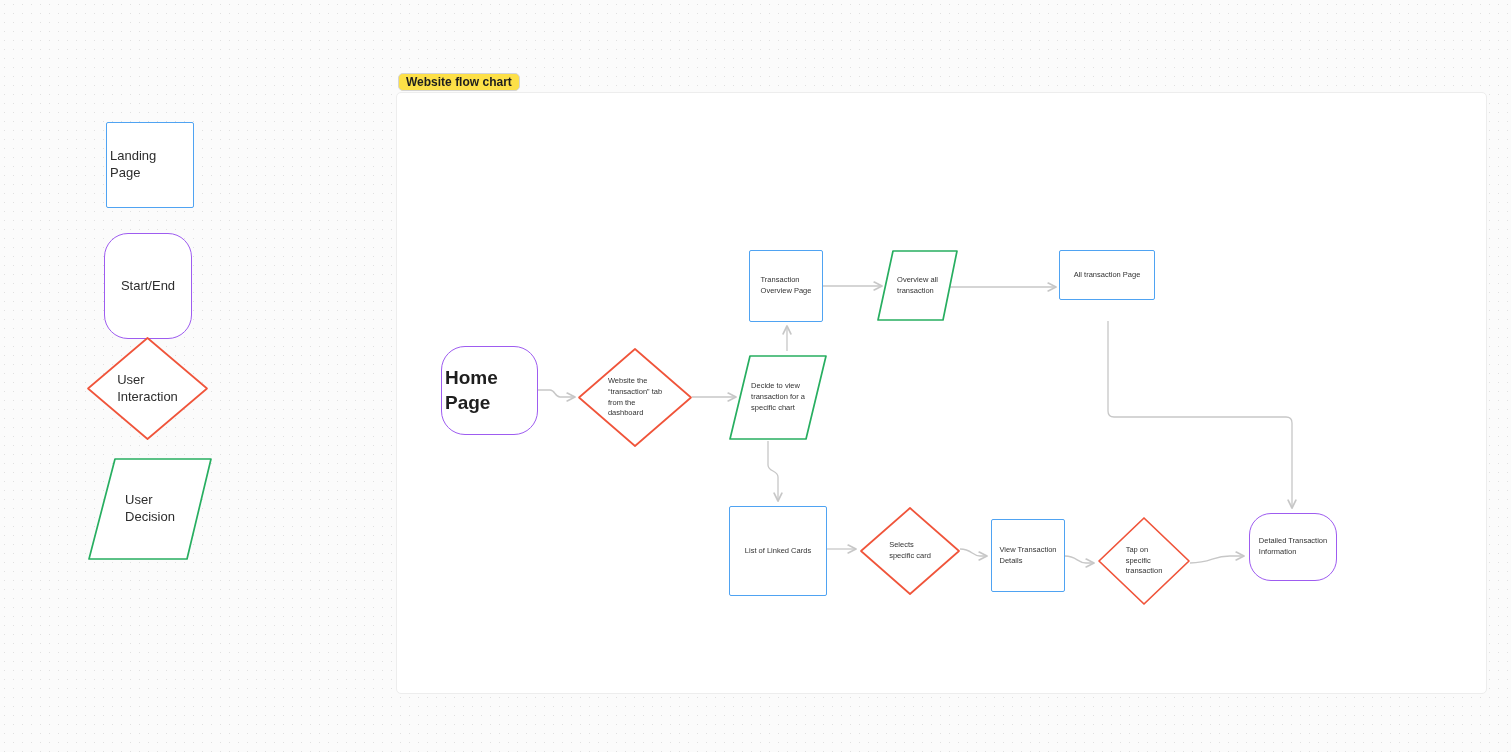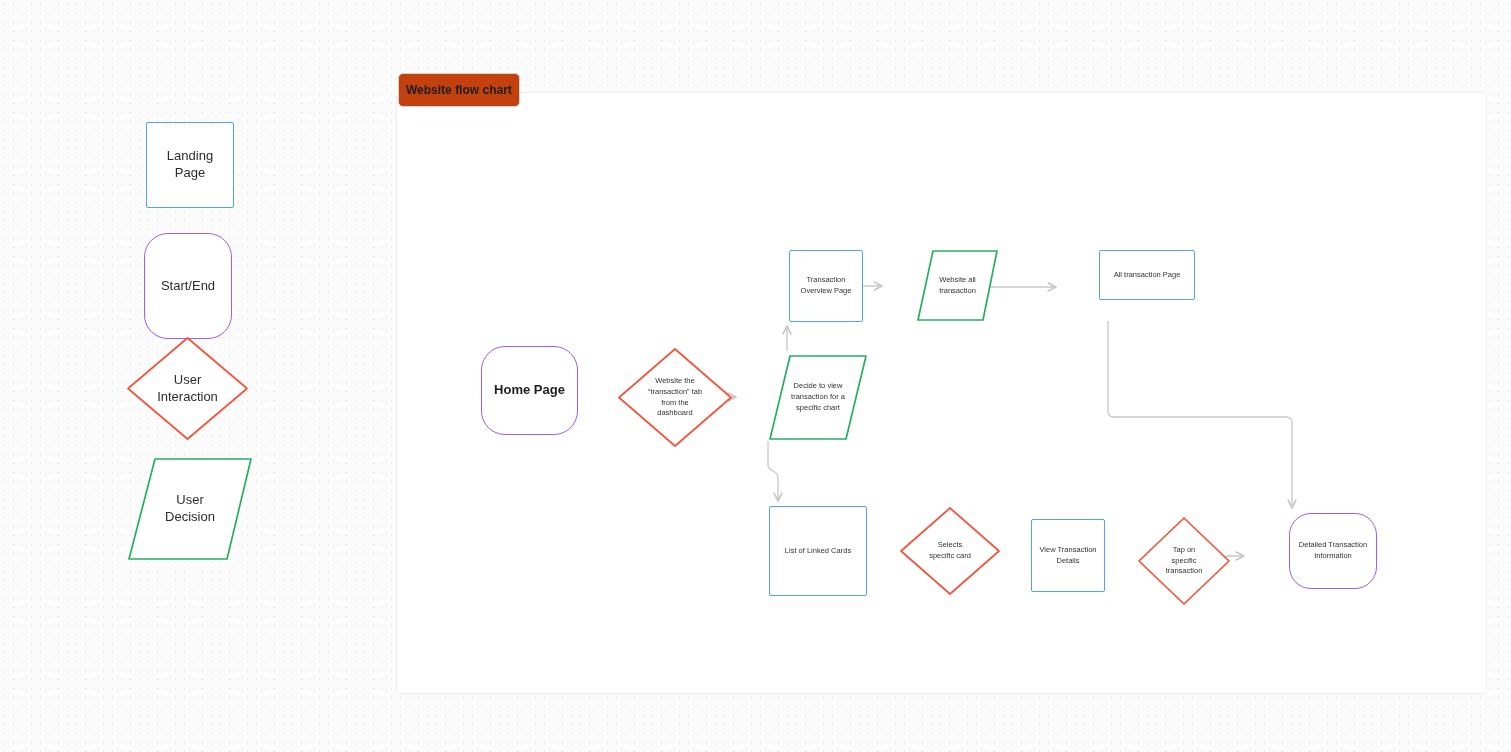--- a/index.html
+++ b/index.html
@@ -12,39 +12,39 @@
     background-size:9px 9px;
     overflow:hidden;
   }
   .frame {
     position:absolute; left:396px; top:92px; width:1091px; height:602px;
     background:#FFFFFF; border:1px solid #EDEDED; border-radius:5px;
   }
   .frame-label {
     position:absolute; left:398px; top:73px; height:18px;
     display:inline-flex; align-items:center;
-    background:#c2410c; border:1px solid #D4D4D6; border-radius:5px;
-    padding:16px 7px; font-size:12px; font-weight:700; color:#1e1e1e;
+    background:#fde047; border:1px solid #D4D4D6; border-radius:5px;
+    padding:0 7px; font-size:12px; font-weight:700; color:#1e1e1e;
     white-space:nowrap;
   }
-  .node { position:absolute; display:flex; align-items:center; justify-content:center; text-align:center;margin-left:40px; }
+  .node { position:absolute; display:flex; align-items:center; justify-content:center; text-align:left; }
   .shape-svg { position:absolute; left:0; top:0; width:100%; height:100%; overflow:visible; }
   .shape-svg polygon { fill:#FFFFFF; stroke-width:1.7px; stroke-linejoin:round; }
   .box { position:absolute; inset:0; background:#FFFFFF; border:1.6px solid; border-radius:2px; }
   .rounded24 { border-radius:24px; }
   .rounded22 { border-radius:22px; }
   .b-blue   { border-color:#4FA3F2; }
   .b-purple { border-color:#9E5CF0; }
   .s-orange { stroke:#F0543A; }
   .s-green  { stroke:#27AE60; }
   .nlabel {
     position:relative; white-space:pre-line; color:#333333;
     font-size:7.5px; font-weight:400; line-height:1.45; padding:0 4px;
   }
-  .nlabel.big   { font-size:13px; font-weight:700; color:#1e1e1e; line-height:1.3; }
+  .nlabel.big   { font-size:19px; font-weight:700; color:#1e1e1e; line-height:1.3; }
   .nlabel.legend{ font-size:13px; font-weight:400; color:#2d2d2d; line-height:1.3; }
   .edges { position:absolute; left:0; top:0; width:1511px; height:752px; pointer-events:none; }
   .edges path { fill:none; stroke:#C7C7C7; stroke-width:1.3px; }
 </style>
 </head>
 <body>
 
 <div class="frame"></div>
 <div class="frame-label">Website flow chart</div>
 
@@ -117,21 +117,21 @@
 <div class="node" style="left:749px;top:250px;width:74px;height:72px">
   <div class="box b-blue"></div>
   <div class="nlabel">Transaction
 Overview Page</div>
 </div>
 
 <div class="node" style="left:877px;top:250px;width:81px;height:71px">
   <svg class="shape-svg" viewBox="0 0 81 71">
     <polygon class="s-green" points="16,1 80,1 66,70 1,70"></polygon>
   </svg>
-  <div class="nlabel">Website all
+  <div class="nlabel">Overview all
 transaction</div>
 </div>
 
 <div class="node" style="left:1059px;top:250px;width:96px;height:50px">
   <div class="box b-blue"></div>
   <div class="nlabel">All transaction Page</div>
 </div>
 
 <div class="node" style="left:729px;top:506px;width:98px;height:90px">
   <div class="box b-blue"></div>
@@ -154,17 +154,17 @@
 
 <div class="node" style="left:1098px;top:517px;width:92px;height:88px">
   <svg class="shape-svg" viewBox="0 0 92 88">
     <polygon class="s-orange" points="46,1 91,44 46,87 1,44"></polygon>
   </svg>
   <div class="nlabel">Tap on
 specific
 transaction</div>
 </div>
 
-<div class="node" style="left:1249px;top:513px;width:88px;height:76px">
+<div class="node" style="left:1249px;top:513px;width:88px;height:68px">
   <div class="box b-purple rounded22"></div>
   <div class="nlabel">Detailed Transaction
 Information</div>
 </div>
 
 </body></html>

